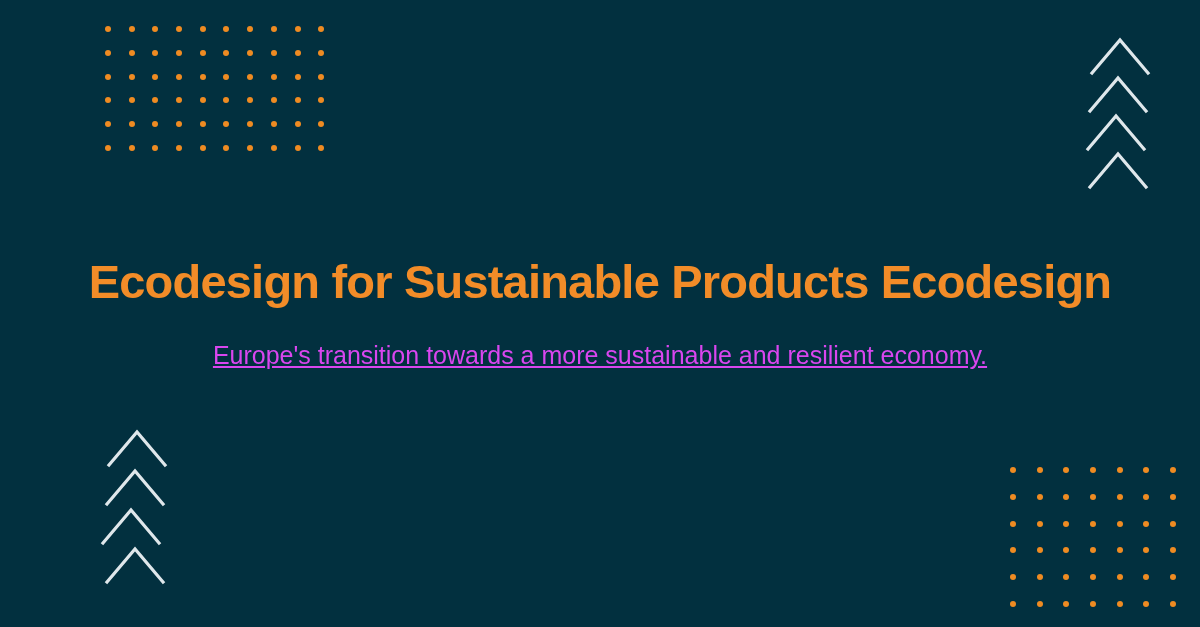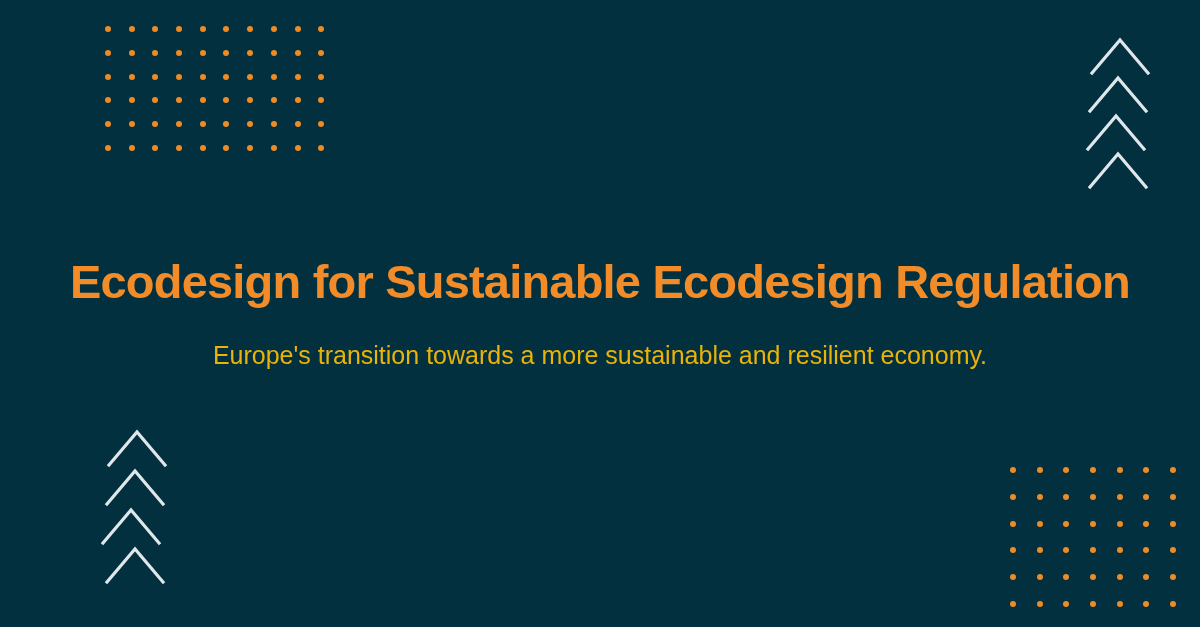--- a/index.html
+++ b/index.html
@@ -42,22 +42,23 @@
     color: #f28c28;
     white-space: nowrap;
   }
 
   .subhead {
     margin: 0;
     margin-top: 33px;
     font-size: 25px;
     font-weight: normal;
     line-height: 1.25;
-    color: #eab308;
+    color: #d946ef;
     white-space: nowrap;
+    text-decoration: underline;
   }
 
   
   .dot-grid {
     position: absolute;
     display: grid;
     pointer-events: none;
   }
   .dot-grid .dot {
     width: 6px;
@@ -200,21 +201,21 @@
         </svg>
       </div>
       <div class="chevron c3">
         <svg viewBox="0 0 62 45" xmlns="http://www.w3.org/2000/svg">
           <path d="M3 40 L31 7 L59 40"></path>
         </svg>
       </div>
     </div>
 
   <div class="text-block">
-    <h1 class="headline">Ecodesign for Sustainable Ecodesign Regulation</h1>
+    <h1 class="headline">Ecodesign for Sustainable Products Ecodesign</h1>
     <p class="subhead">Europe's transition towards a more sustainable and resilient economy.</p>
   </div>
 
   <div id="chevrons-bottom-left" class="chevron-stack">
       <div class="chevron c0">
         <svg viewBox="0 0 62 45" xmlns="http://www.w3.org/2000/svg">
           <path d="M3 40 L31 7 L59 40"></path>
         </svg>
       </div>
       <div class="chevron c1">

